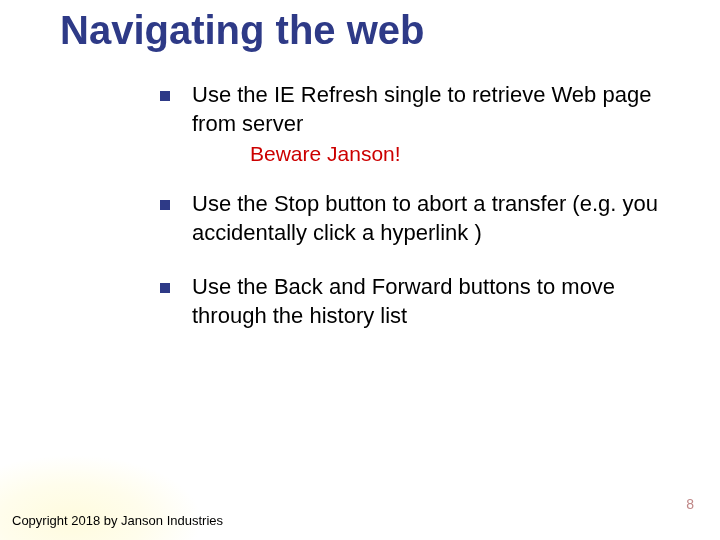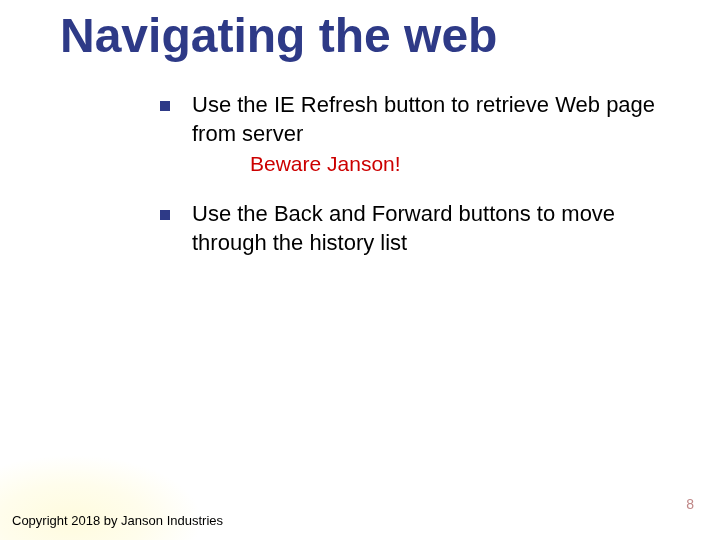--- a/index.html
+++ b/index.html
@@ -11,21 +11,21 @@
       position: relative;
       overflow: hidden;
     }
     .slide {
       width: 100%;
       height: 100%;
       position: relative;
       padding: 8px 50px 0 50px;
     }
     .title {
-      font-size: 48px;
+      font-size: 40px;
       font-weight: bold;
       color: #2e3a87;
       margin-bottom: 28px;
       margin-left: 10px;
     }
     .bullets {
       margin-left: 110px;
       margin-right: 0;
     }
     .bullet-item {
@@ -82,24 +82,28 @@
 
 <div class="slide">
   <div class="decor"></div>
 
   <div class="title">Navigating the web</div>
 
   <div class="bullets">
 
     <div class="bullet-item" style="margin-bottom:4px;">
       <div class="bullet-marker"></div>
-      <div class="bullet-text">Use the IE Refresh button to retrieve Web page from server</div>
+      <div class="bullet-text">Use the IE Refresh single to retrieve Web page from server</div>
     </div>
     <div class="warning" style="margin-bottom:24px; margin-left:90px;">Beware Janson!</div>
 
+    <div class="bullet-item">
+      <div class="bullet-marker"></div>
+      <div class="bullet-text">Use the Stop button to abort a transfer (e.g. you accidentally click a hyperlink )</div>
+    </div>
 
 
     <div class="bullet-item" style="margin-bottom:12px;">
       <div class="bullet-marker"></div>
       <div class="bullet-text">Use the Back and Forward buttons to move through the history list</div>
     </div>
 
   </div>
 
   <div class="copyright">Copyright 2018 by Janson Industries</div>

